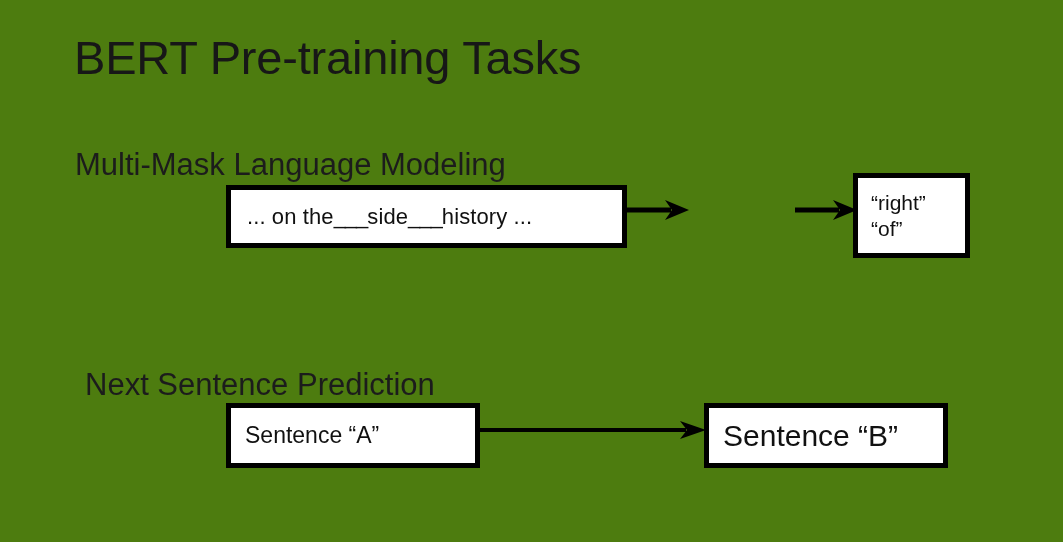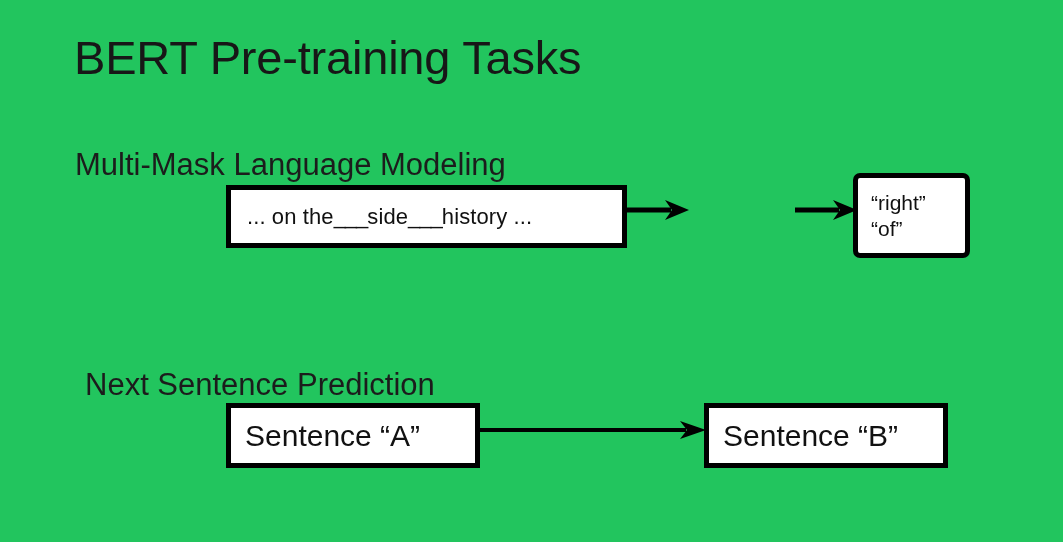--- a/index.html
+++ b/index.html
@@ -11,21 +11,21 @@
   body {
     font-family: "Liberation Sans", sans-serif;
     color: #1a1a1a;
     -webkit-font-smoothing: antialiased;
   }
 
   #slide {
     position: relative;
     width: 1063px;
     height: 542px;
-    background: #22c55e;
+    background: #4d7c0f;
     overflow: hidden;
   }
 
   
   .slide-title {
     position: absolute;
     left: 74px;
     top: 33px;
     font-size: 47px;
     font-weight: 400;
@@ -98,31 +98,30 @@
     left: 853px;
     top: 173px;
     width: 117px;
     height: 85px;
     padding-left: 13px;
     flex-direction: column;
     align-items: flex-start;
     justify-content: center;
     font-size: 21px;
     line-height: 1.22;
-    border-radius: 7px;
   }
 
   
   .node-sentence-a {
     left: 226px;
     top: 403px;
     width: 254px;
     height: 65px;
     padding-left: 14px;
-    font-size: 30px;
+    font-size: 23px;
   }
   .node-sentence-b {
     left: 704px;
     top: 403px;
     width: 244px;
     height: 65px;
     padding-left: 14px;
     font-size: 30px;
   }
 

